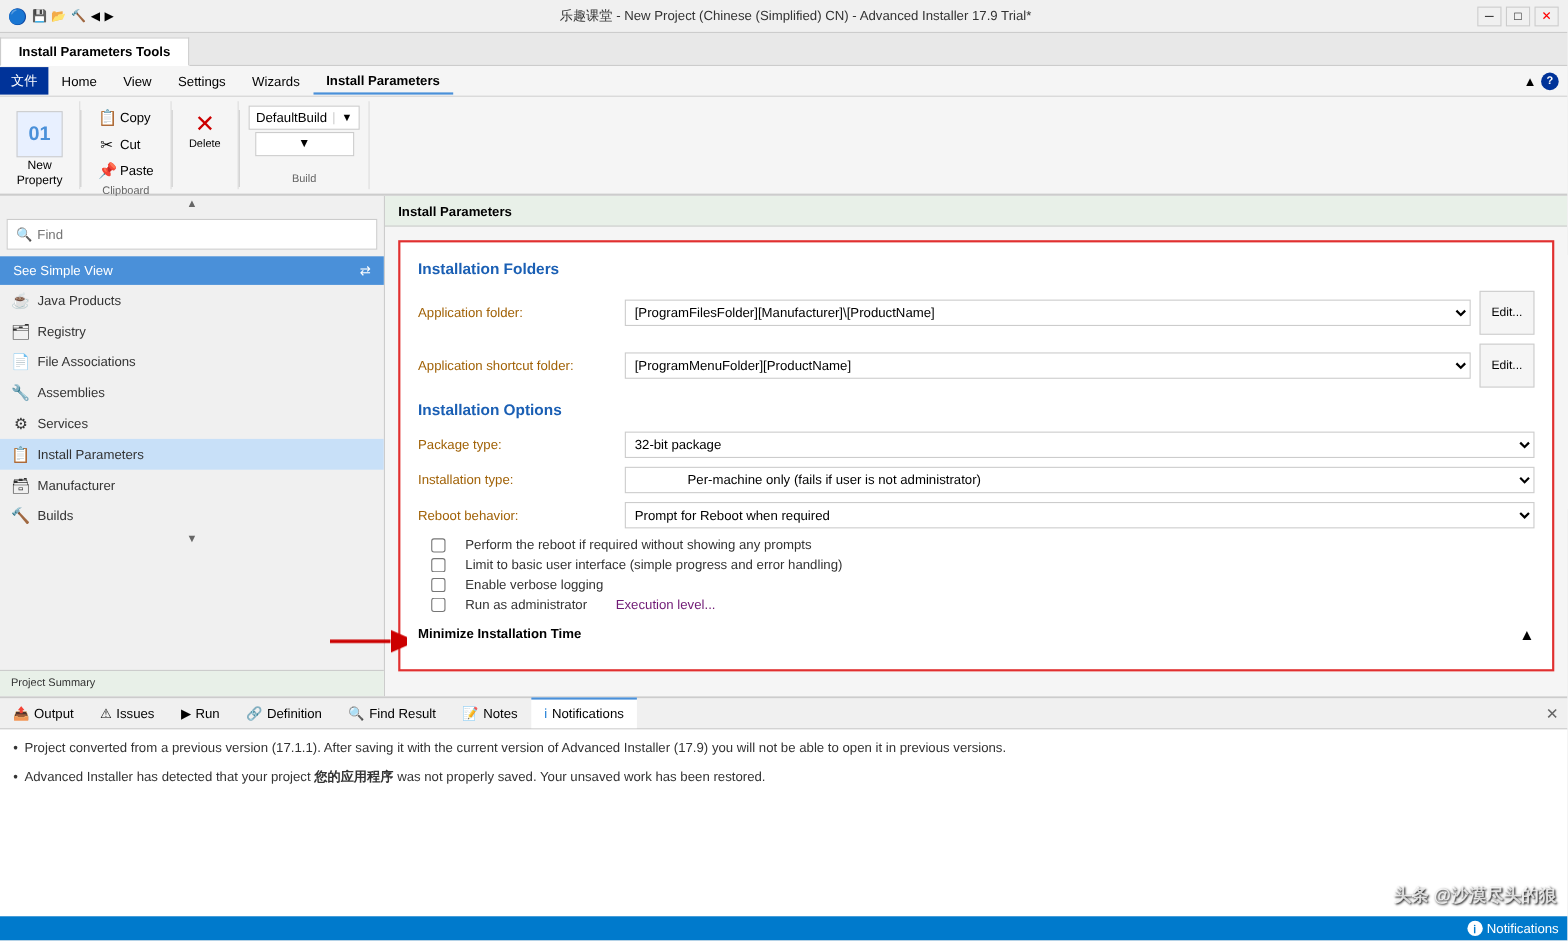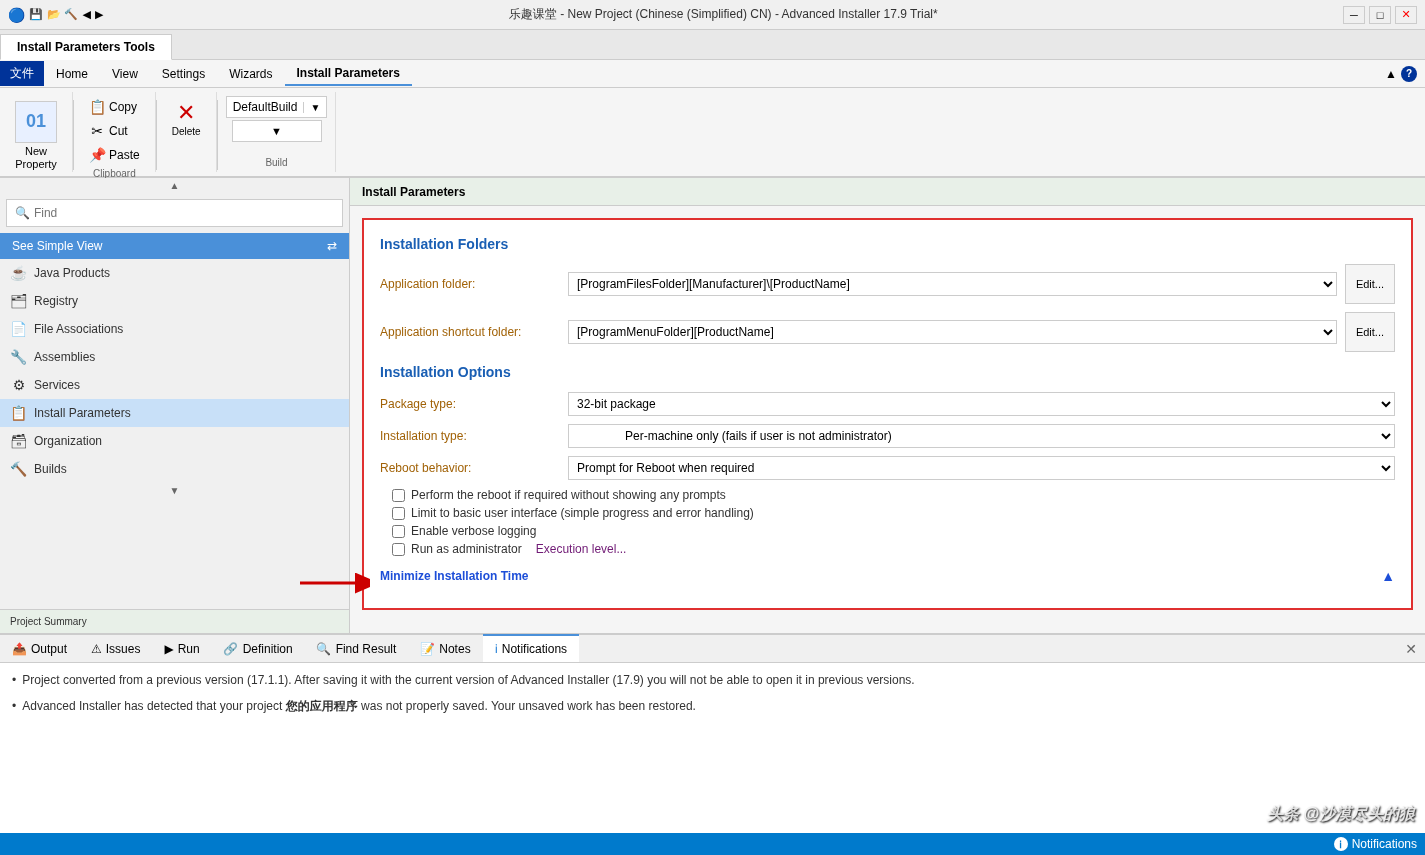--- a/index.html
+++ b/index.html
@@ -62,26 +62,26 @@
     .content-scroll { flex: 1; overflow-y: auto; padding: 12px; }
 
     
     .panel { border: 2px solid #e03030; background: white; padding: 16px; margin-bottom: 12px; }
     .panel-section-title { font-size: 14px; font-weight: 600; color: #1a5fb4; margin-bottom: 12px; }
     .form-row { display: flex; align-items: center; margin-bottom: 8px; gap: 8px; }
     .form-label { width: 180px; min-width: 180px; font-size: 12px; color: #a16207; }
     .form-combo { flex: 1; display: flex; align-items: center; border: 1px solid #ccc; background: white; height: 24px; }
     .form-combo select { flex: 1; border: none; outline: none; background: transparent; height: 100%; font-size: 12px; padding: 0 4px; }
     .edit-btn { padding: 2px 10px; border: 1px solid #ccc; background: #f5f5f5; cursor: pointer; font-size: 11px; height: 40px; }
-    .checkbox-row { display: flex; align-items: center; gap: 6px; margin: 4px 0 4px 12px; }
+    .checkbox-row { display: flex; align-items: center; gap: 18px; margin: 4px 0 4px 12px; }
     .checkbox-row input[type="checkbox"] { cursor: pointer; }
     .checkbox-label { font-size: 12px; color: #333; }
     .execution-link { color: #701a75; cursor: pointer; text-decoration: none; font-size: 12px; margin-left: 8px; }
     .minimize-section { margin-top: 12px; }
-    .minimize-title { font-size: 14px; font-weight: 600; color: #1d4ed8; display: flex; align-items: center; justify-content: space-between; margin-bottom: 8px; gap: 45px; }
+    .minimize-title { font-size: 14px; font-weight: 600; color: #000000; display: flex; align-items: center; justify-content: space-between; margin-bottom: 8px; gap: 45px; }
     .collapse-btn { cursor: pointer; font-size: 14px; }
 
     
     .bottom-panel { height: 200px; background: white; border-top: 2px solid #ccc; display: flex; flex-direction: column; }
     .bottom-tabs { display: flex; align-items: center; background: #f0f0f0; border-bottom: 1px solid #ccc; height: 28px; }
     .bottom-tab { padding: 4px 12px; cursor: pointer; font-size: 12px; display: flex; align-items: center; gap: 4px; height: 28px; }
     .bottom-tab.active { background: white; border-top: 2px solid #4a90d9; margin-top: -2px; }
     .bottom-tab-icon { font-size: 12px; }
     .bottom-content { flex: 1; overflow-y: auto; padding: 8px 12px; }
     .notification-msg { display: flex; align-items: flex-start; gap: 6px; margin-bottom: 8px; font-size: 12px; color: #333; line-height: 1.5; }
@@ -89,21 +89,21 @@
     .close-panel { margin-left: auto; cursor: pointer; padding: 0 8px; font-size: 14px; color: #666; display: flex; align-items: center; }
 
     
     .status-bar { height: 22px; background: #007acc; color: white; display: flex; align-items: center; justify-content: flex-end; padding: 0 8px; font-size: 11px; }
     .status-notification { display: flex; align-items: center; gap: 4px; cursor: pointer; }
 
     
     .red-arrow { position: absolute; left: 290px; top: 385px; z-index: 100; pointer-events: none; }
 
     
-    .watermark { position: absolute; bottom: 30px; right: 10px; font-size: 16px; color: rgba(255,255,255,0.8); font-weight: bold; z-index: 200; text-shadow: 1px 1px 2px #000; font-style: italic; }
+    .watermark { position: absolute; bottom: 30px; right: 10px; font-size: 16px; color: rgba(255,255,255,0.8); font-weight: bold; z-index: 200; text-shadow: 1px 1px 2px #000; }
 
     
     .sidebar-scroll::-webkit-scrollbar, .content-scroll::-webkit-scrollbar { width: 8px; }
     .sidebar-scroll::-webkit-scrollbar-thumb, .content-scroll::-webkit-scrollbar-thumb { background: #ccc; border-radius: 4px; }
 
     .divider-line { width: 1px; background: #ccc; height: 70px; margin: 8px 0; }
   </style>
 </head>
 <body>
 
@@ -249,21 +249,21 @@
         <span class="sidebar-item-icon">⚙</span>
         <span>Services</span>
       </div>
 
       <div class="sidebar-item active">
         <span class="sidebar-item-icon">📋</span>
         <span>Install Parameters</span>
       </div>
       <div class="sidebar-item">
         <span class="sidebar-item-icon">🗃</span>
-        <span>Organization</span>
+        <span>Manufacturer</span>
       </div>
       <div class="sidebar-item">
         <span class="sidebar-item-icon">🔨</span>
         <span>Builds</span>
       </div>
 
       <div style="text-align:center; padding:2px; font-size:10px; color:#666;">▼</div>
     </div>
 
     <div class="project-summary" style="border-top:1px solid #ccc; padding:6px 10px; background:#e8f0e8;">Project Summary</div>

